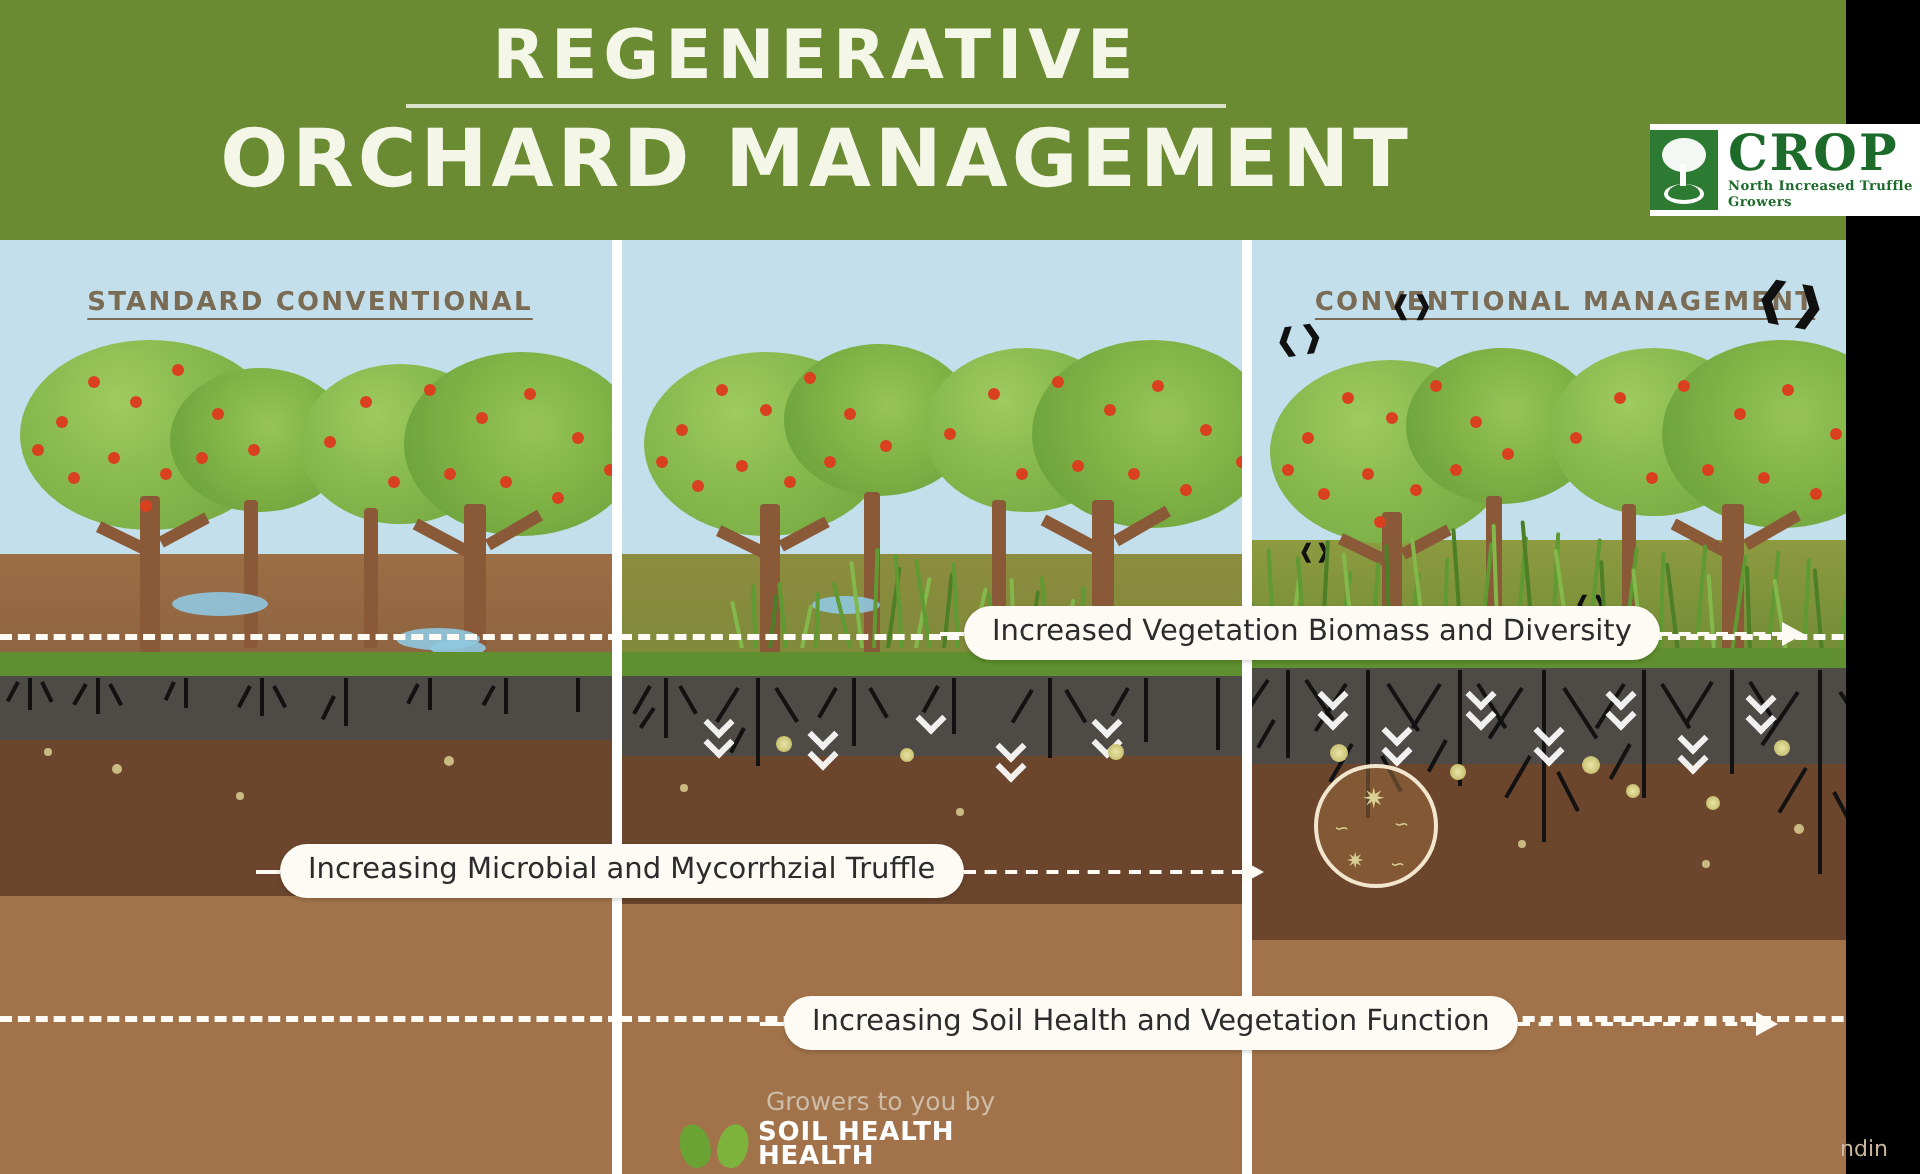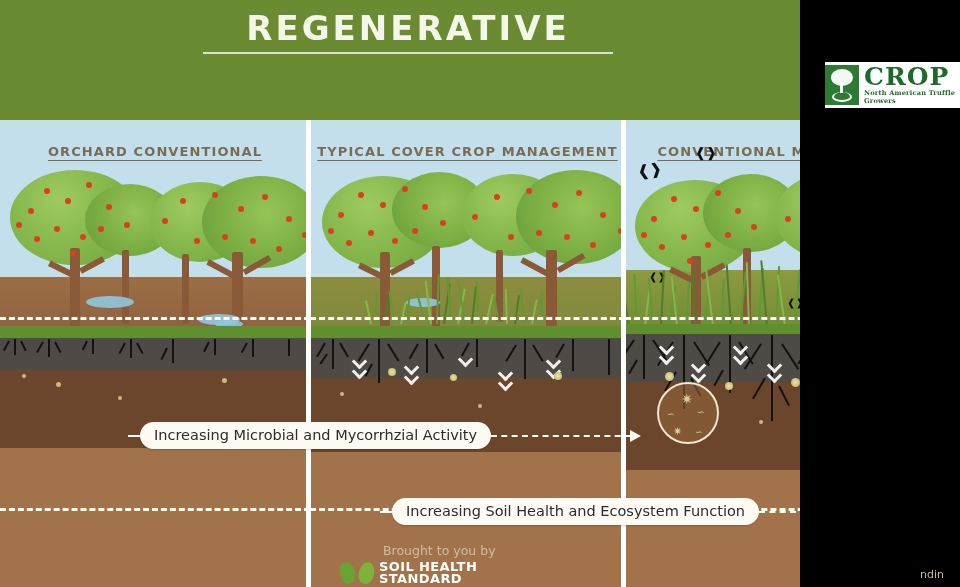--- a/index.html
+++ b/index.html
@@ -6,21 +6,21 @@
   html,body {
     width:960px; height:587px; overflow:hidden;
     background:#000;
     font-family:"Liberation Sans", sans-serif;
   }
 
   #stage { position:relative; width:960px; height:587px; background:#000; overflow:hidden; }
 
   
   #slide {
-    position:absolute; left:0; top:0; width:800px; height:587px;
+    position:absolute; left:0; top:0; width:923px; height:587px;
     background:#c3dfeb; overflow:hidden;
   }
 
   
   #header {
     position:absolute; left:0; top:0; width:940px; height:120px;
     background:#6b8b33;
   }
   #header .title-wrap{
     position:absolute; left:0; top:8px; width:816px;
@@ -314,28 +314,29 @@
 <body>
 
 <div id="stage">
 
   <div id="slide">
 
     <div id="header">
       <div class="title-wrap">
         <div class="title-line1">REGENERATIVE</div>
         <div class="title-rule"></div>
+        <div class="title-line2">ORCHARD MANAGEMENT</div>
       </div>
     </div>
 
     <div id="panels">
 
       <div class="col" id="col1">
         <div class="sky"></div>
-        <div class="col-head">ORCHARD CONVENTIONAL</div>
+        <div class="col-head">STANDARD CONVENTIONAL</div>
 
         <div class="ground g-bare"></div>
 
         <div class="tree" style="left:10px; top:50px;">
           <div class="canopy" style="left:0; top:0; width:130px; height:95px;"></div>
           <div class="canopy b2" style="left:75px; top:14px; width:90px; height:72px;"></div>
           <div class="trunk" style="left:60px; top:78px; width:10px; height:78px;"></div>
           <div class="branch" style="left:69px; top:92px; width:26px; height:6px; transform:rotate(-28deg);"></div>
           <div class="branch" style="left:38px; top:96px; width:26px; height:6px; transform:rotate(26deg);"></div>
           <div class="trunk" style="left:112px; top:80px; width:7px; height:74px;"></div>
@@ -408,21 +409,20 @@
         <div class="speck" style="left:56px; top:262px; width:5px; height:5px;"></div>
         <div class="speck" style="left:118px; top:276px; width:4px; height:4px;"></div>
         <div class="speck" style="left:222px; top:258px; width:5px; height:5px;"></div>
         <div class="speck" style="left:22px; top:254px; width:4px; height:4px;"></div>
 
         <div style="position:absolute; left:0; top:388px; width:100%; border-top:3px dashed #fdfbf4; z-index:20;"></div>
       </div>
 
       <div class="col" id="col2">
         <div class="sky"></div>
-        <div class="col-head">TYPICAL COVER CROP MANAGEMENT</div>
 
         <div class="ground g-olive"></div>
 
         <div class="tree" style="left:12px; top:52px;">
           <div class="canopy" style="left:0; top:4px; width:122px; height:92px;"></div>
           <div class="canopy b2" style="left:70px; top:0; width:95px; height:76px;"></div>
           <div class="trunk" style="left:58px; top:80px; width:10px; height:78px;"></div>
           <div class="branch" style="left:67px; top:92px; width:26px; height:6px; transform:rotate(-28deg);"></div>
           <div class="branch" style="left:36px; top:96px; width:26px; height:6px; transform:rotate(26deg);"></div>
           <div class="trunk" style="left:110px; top:74px; width:8px; height:82px;"></div>
@@ -707,63 +707,69 @@
         </div>
 
         <div style="position:absolute; left:0; top:388px; width:100%; border-top:3px dashed #fdfbf4; z-index:20;"></div>
       </div>
 
       <div class="divider" id="div1"></div>
       <div class="divider" id="div2"></div>
 
     </div>
 
+    <div class="callout" style="left:470px; top:303px;">
+      <div class="dash-left" style="width:12px;"></div>
+      <div class="pill">Increased Vegetation Biomass and Diversity</div>
+      <div class="dash-right" style="width:62px;"></div>
+      <div class="arrow-head"></div>
+    </div>
 
     <div class="callout" style="left:128px; top:422px;">
       <div class="dash-left" style="width:12px;"></div>
-      <div class="pill">Increasing Microbial and Mycorrhzial Activity</div>
+      <div class="pill">Increasing Microbial and Mycorrhzial Truffle</div>
       <div class="dash-right" style="width:140px;"></div>
       <div class="arrow-head"></div>
     </div>
 
     <div class="callout" style="left:380px; top:498px;">
       <div class="dash-left" style="width:12px;"></div>
-      <div class="pill">Increasing Soil Health and Ecosystem Function</div>
+      <div class="pill">Increasing Soil Health and Vegetation Function</div>
       <div class="dash-right" style="width:120px;"></div>
       <div class="arrow-head"></div>
     </div>
 
     <div id="footer">
-      <div class="bty">Brought to you by</div>
+      <div class="bty">Growers to you by</div>
 
       <div class="sha-logo">
         <div class="sha-book">
           <div class="leaf l"></div>
             <div class="leaf r"></div>
         </div>
         <div>
           <div class="sha-text">SOIL HEALTH</div>
-          <div class="sha-text">STANDARD</div>
+          <div class="sha-text">HEALTH</div>
         </div>
       </div>
 
     </div>
 
   </div>
 
   <div id="rail"></div>
 
 
   <div id="natg">
     <div class="mark">
       <div class="crown"></div>
         <div class="stem"></div>
         <div class="roots"></div>
     </div>
     <div class="txt">
       <div class="natg-word">CROP</div>
-      <div class="natg-sub">North American Truffle Growers</div>
+      <div class="natg-sub">North Increased Truffle Growers</div>
     </div>
   </div>
 
   <div id="share-ind">ndin</div>
 
 </div>
 
 </body></html>

